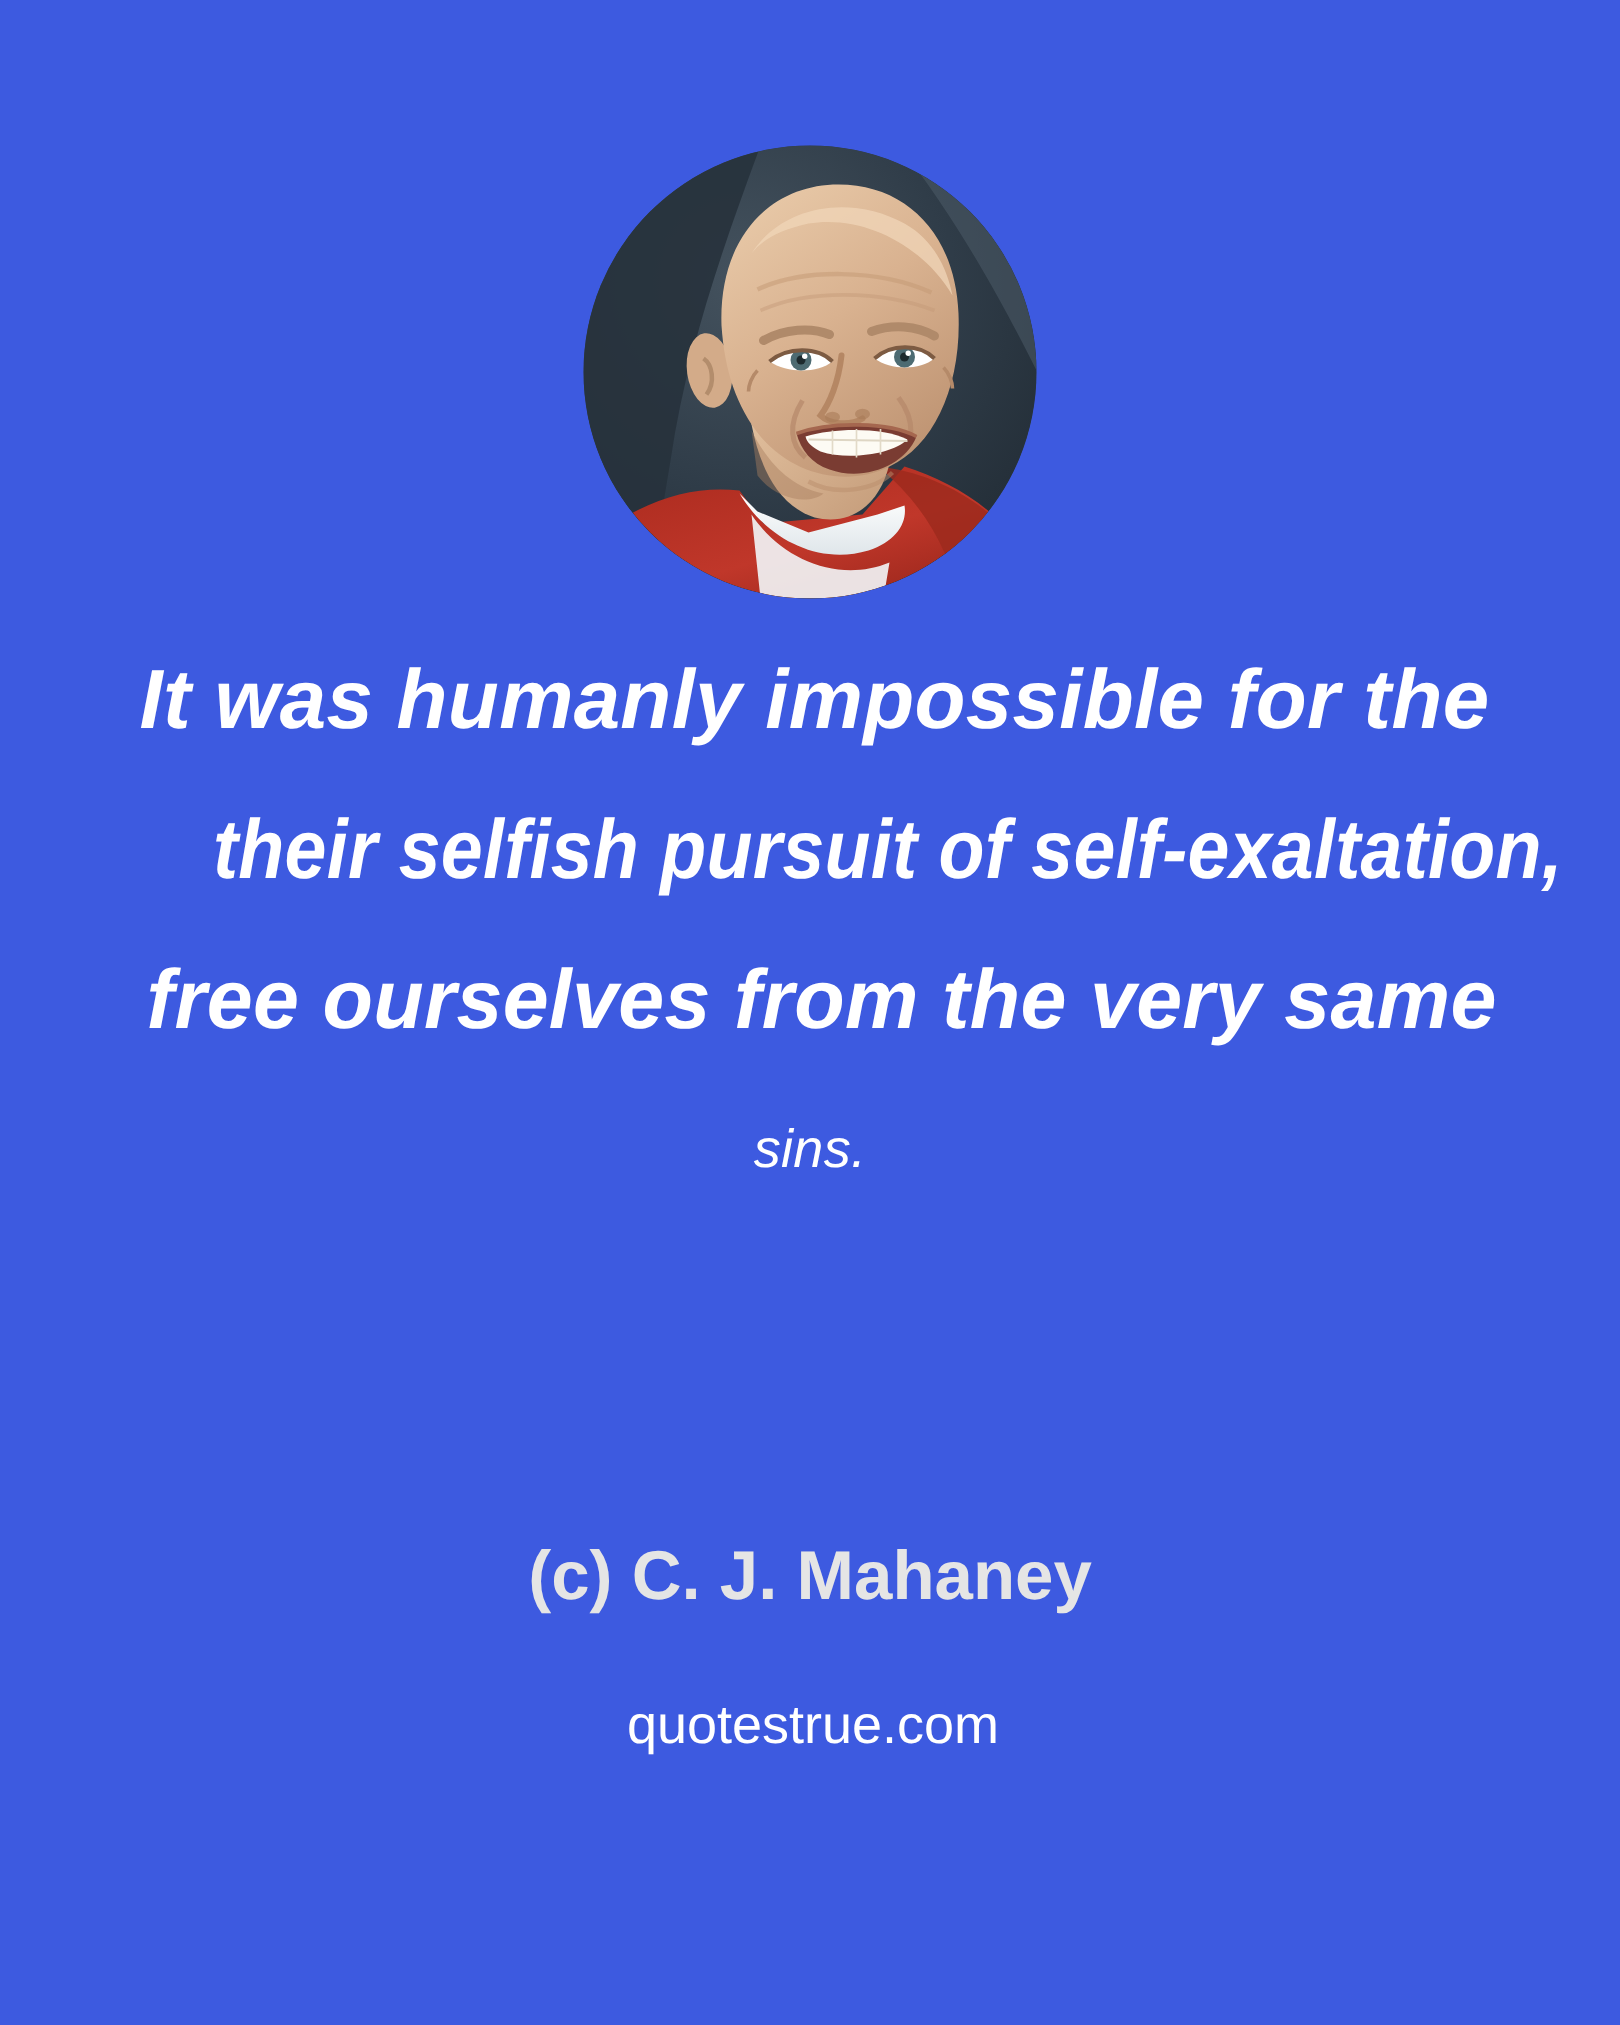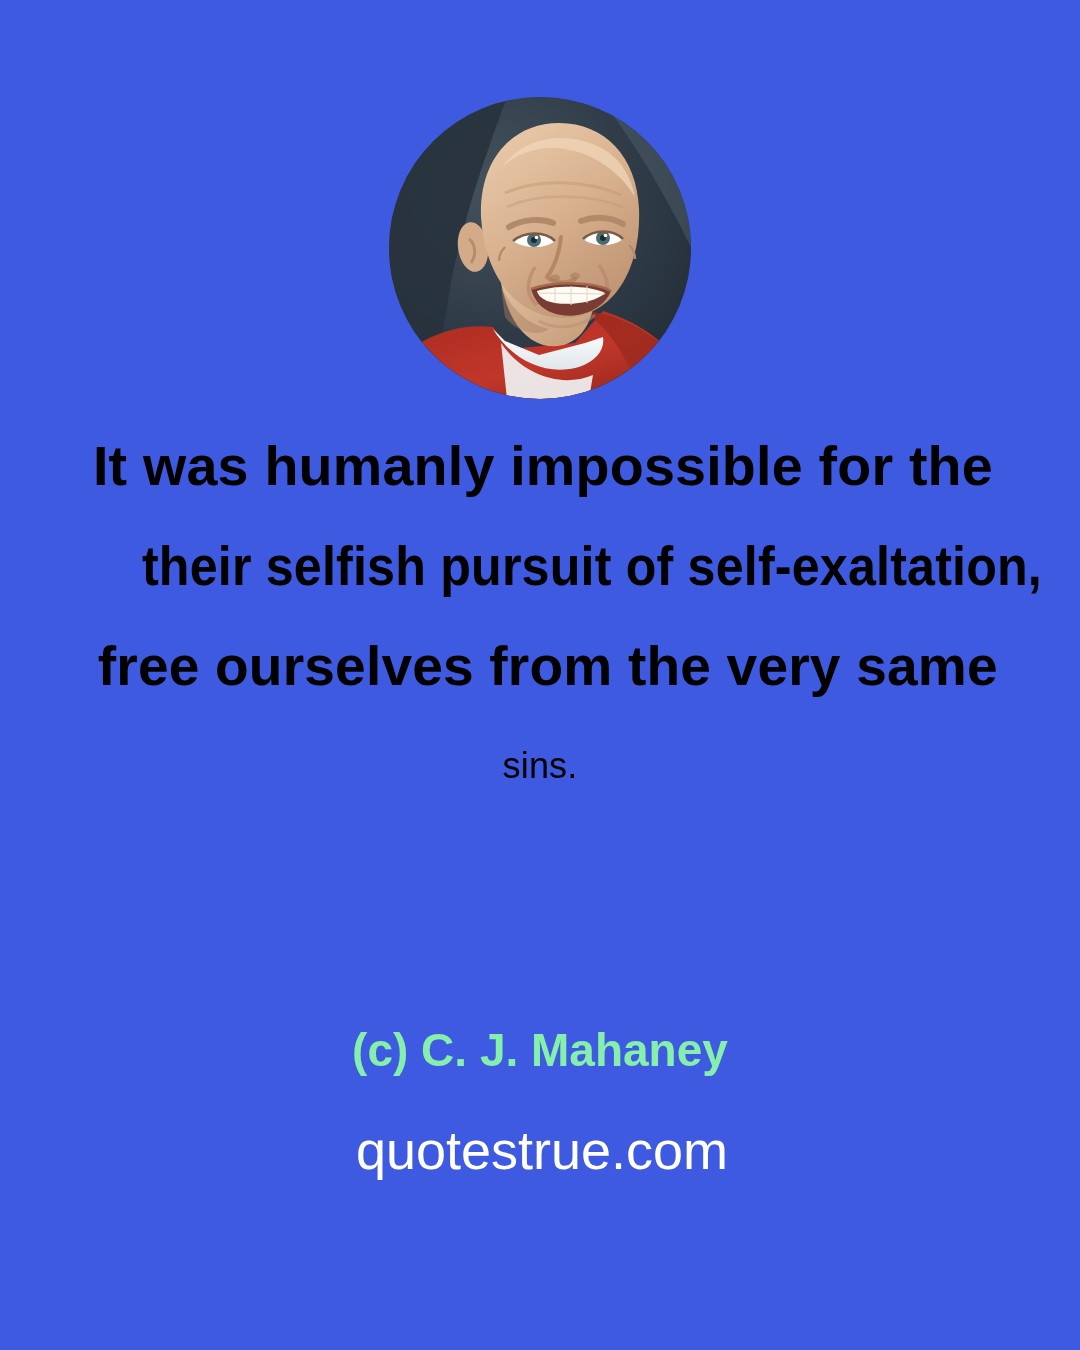--- a/index.html
+++ b/index.html
@@ -56,21 +56,22 @@
     color: #ffffff;
   }
   .qline {
     display: block;
     height: 100px;
     line-height: 100px;
     white-space: nowrap;
     font-weight: 600;
     font-size: 56px;
     letter-spacing: 0.2px;
-    color: #000000;
+    color: #ffffff;
+    font-style: italic;
   }
   
   .qline.stretch {
     font-stretch: condensed;
   }
   .qline > span {
     display: inline-block;
     transform-origin: center center;
   }
   .qline.l1 > span { transform: scaleX(1.00); }
@@ -98,21 +99,21 @@
   }
 
   
   #site {
     position: absolute;
     left: 4px;
     right: 0;
     top: 1118px;
     text-align: center;
     color: #ffffff;
-    font-size: 54px;
+    font-size: 36px;
     font-weight: 400;
     line-height: 64px;
     white-space: nowrap;
   }
 </style>
 </head>
 <body>
 
 <div id="card" style="background: rgb(61, 90, 224);">
 
@@ -214,17 +215,17 @@
     </div>
   </div>
 
   <div id="quote">
     <div class="qline stretch l1"><span style="transform: scaleX(0.9935);">It was humanly impossible for the</span></div>
     <div class="qline stretch l3"><span style="transform: scaleX(0.8965);">their selfish pursuit of self-exaltation,</span></div>
     <div class="qline stretch l5"><span style="transform: scaleX(0.9831);">free ourselves from the very same</span></div>
     <div class="qline last"><span>sins.</span></div>
   </div>
 
-  <div id="attribution" style="color: #86efac;">(c) C. J. Mahaney</div>
+  <div id="attribution" style="color: #e5e5e5;">(c) C. J. Mahaney</div>
 
   <div id="site" style="color: rgb(255, 255, 255);">quotestrue.com</div>
 
 </div>
 
 </body></html>

